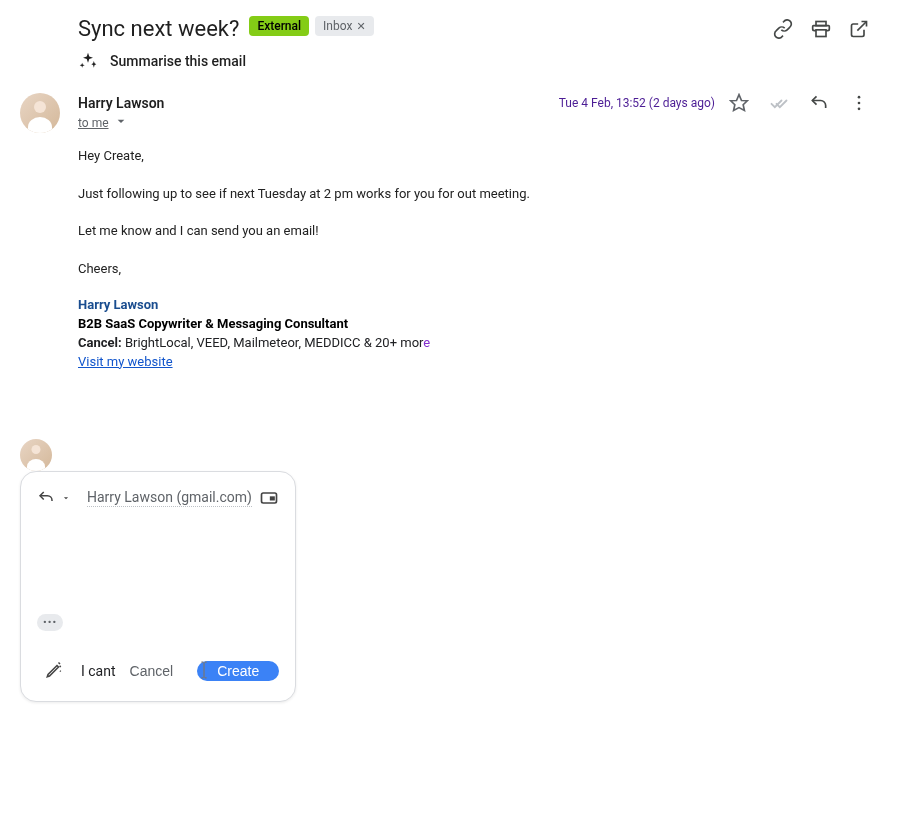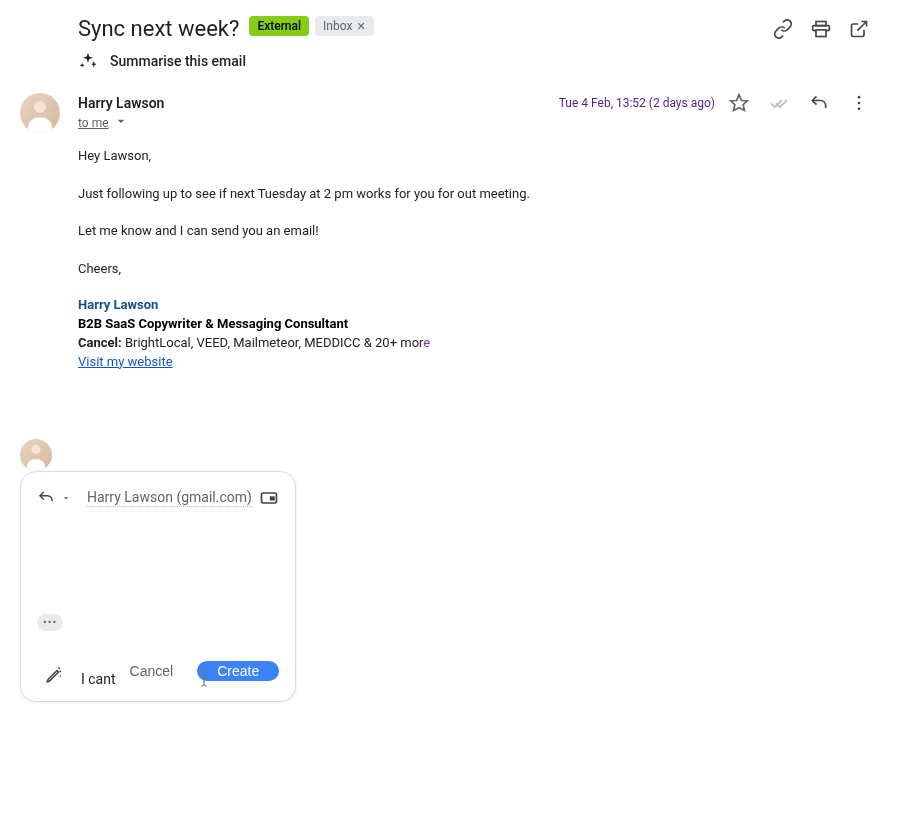--- a/index.html
+++ b/index.html
@@ -158,21 +158,21 @@
     min-height: 92px;
   }
   .trimmed {
     display:inline-flex; align-items:center; justify-content:center;
     background:#e8eaed; border-radius:10px; padding:2px 6px;
     color:#5f6368; font-size:11px; letter-spacing:1px;
     margin-top: 8px; margin-bottom: 16px;
     cursor:pointer;
   }
   .compose-bottom {
-    display:flex; align-items:flex-end;
+    display:flex; align-items:center;
     margin-top:8px;
   }
   .pencil-icon { margin-right:18px; margin-left:8px; }
   .pencil-icon svg{width:18px;height:18px;}
   .draft-area {
     flex:1; display:flex; align-items:center;
     font-size:14px; color:#202124;
     position:relative;
   }
   .draft-text { }
@@ -276,21 +276,21 @@
       <div class="recipient-row">
         <span>to me</span>
         <span class="chevron">
           <svg viewBox="0 0 24 24" fill="#5f6368">
               <path d="M7 10l5 5 5-5H7z"></path>
             </svg>
         </span>
       </div>
 
       <div class="body-text">
-        <p>Hey Lawson,</p>
+        <p>Hey Create,</p>
         <p>Just following up to see if next Tuesday at 2 pm works for you for out meeting.</p>
         <p>Let me know and I can send you an email!</p>
         <p>Cheers,</p>
       </div>
 
       <div class="sig">
         <div class="sig-name">Harry Lawson</div>
         <div class="sig-title">B2B SaaS Copywriter &amp; Messaging Consultant</div>
         <div>
           <span class="sig-clients-label">Cancel:</span><span> BrightLocal, VEED, Mailmeteor, MEDDICC &amp; 20+ mor</span><span class="purple-char">e</span>

